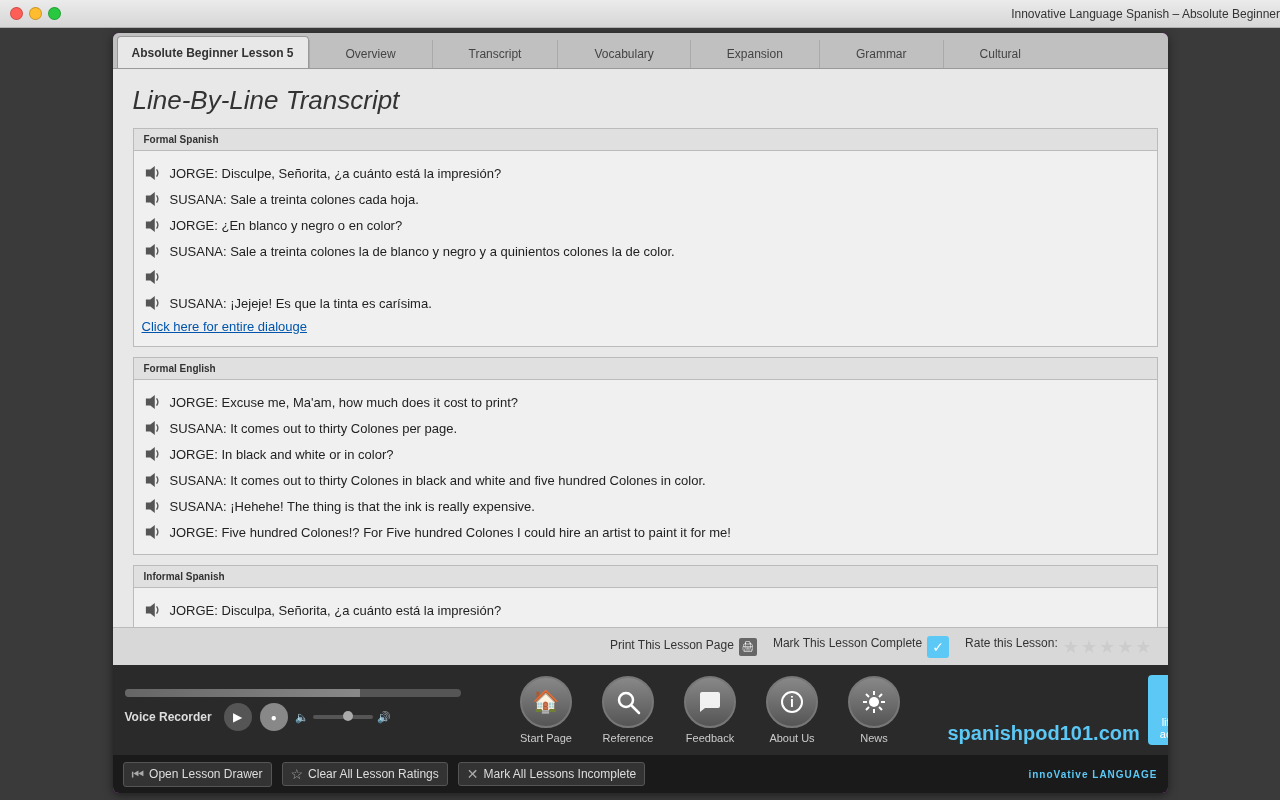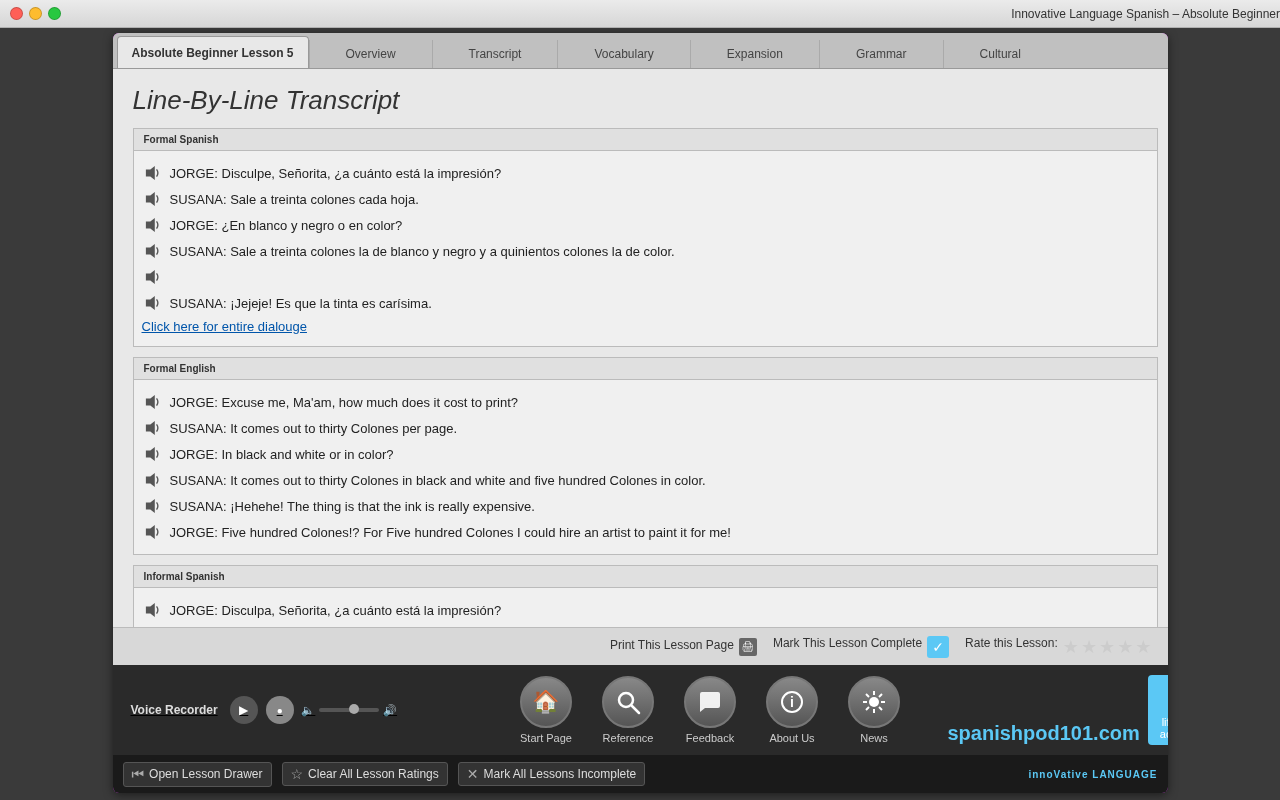--- a/index.html
+++ b/index.html
@@ -205,23 +205,22 @@
       display: flex;
       align-items: center;
       position: relative;
     }
 
     
     .voice-recorder {
       width: 360px;
       padding: 4px 12px;
       display: flex;
-      flex-direction: row;
+      flex-direction: column;
       gap: 6px;
-      text-decoration: underline;
     }
     .progress-bar-container {
       height: 8px;
       background: #555;
       border-radius: 4px;
       overflow: hidden;
     }
     .progress-bar-fill {
       height: 100%;
       background: linear-gradient(to right, #666, #888);

